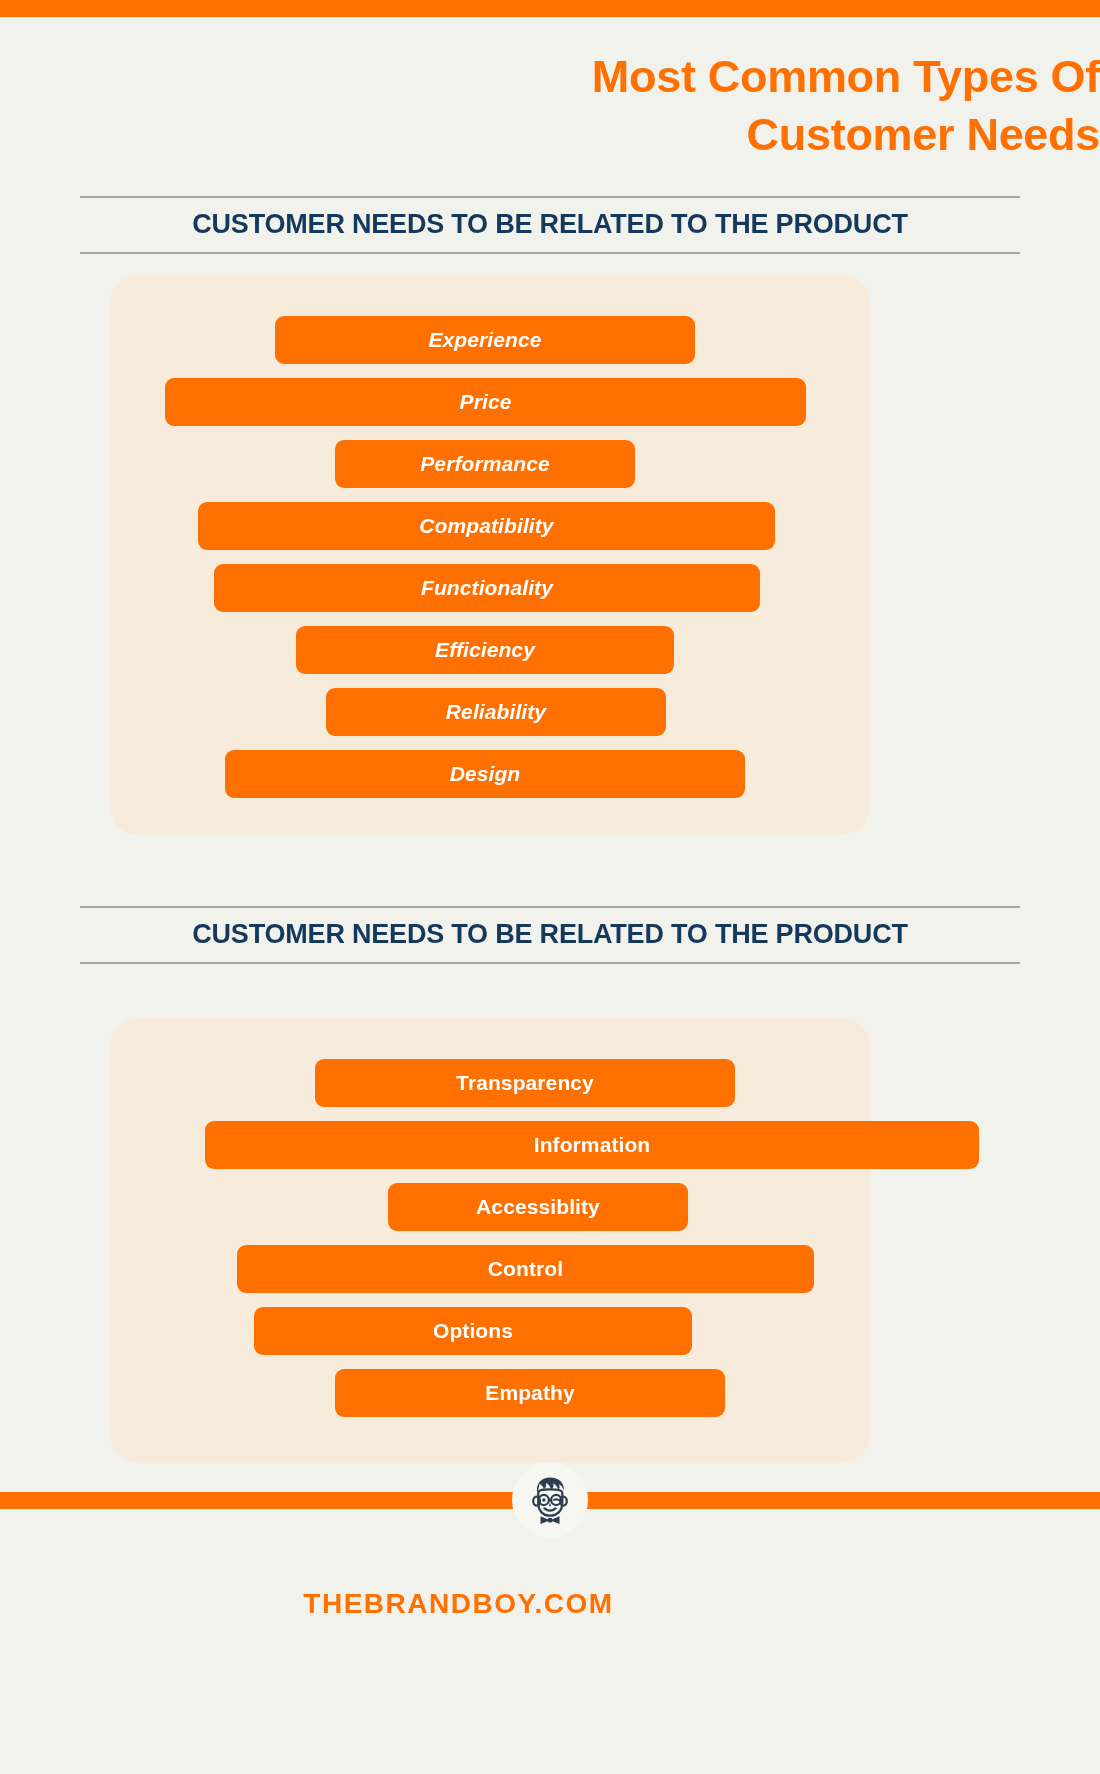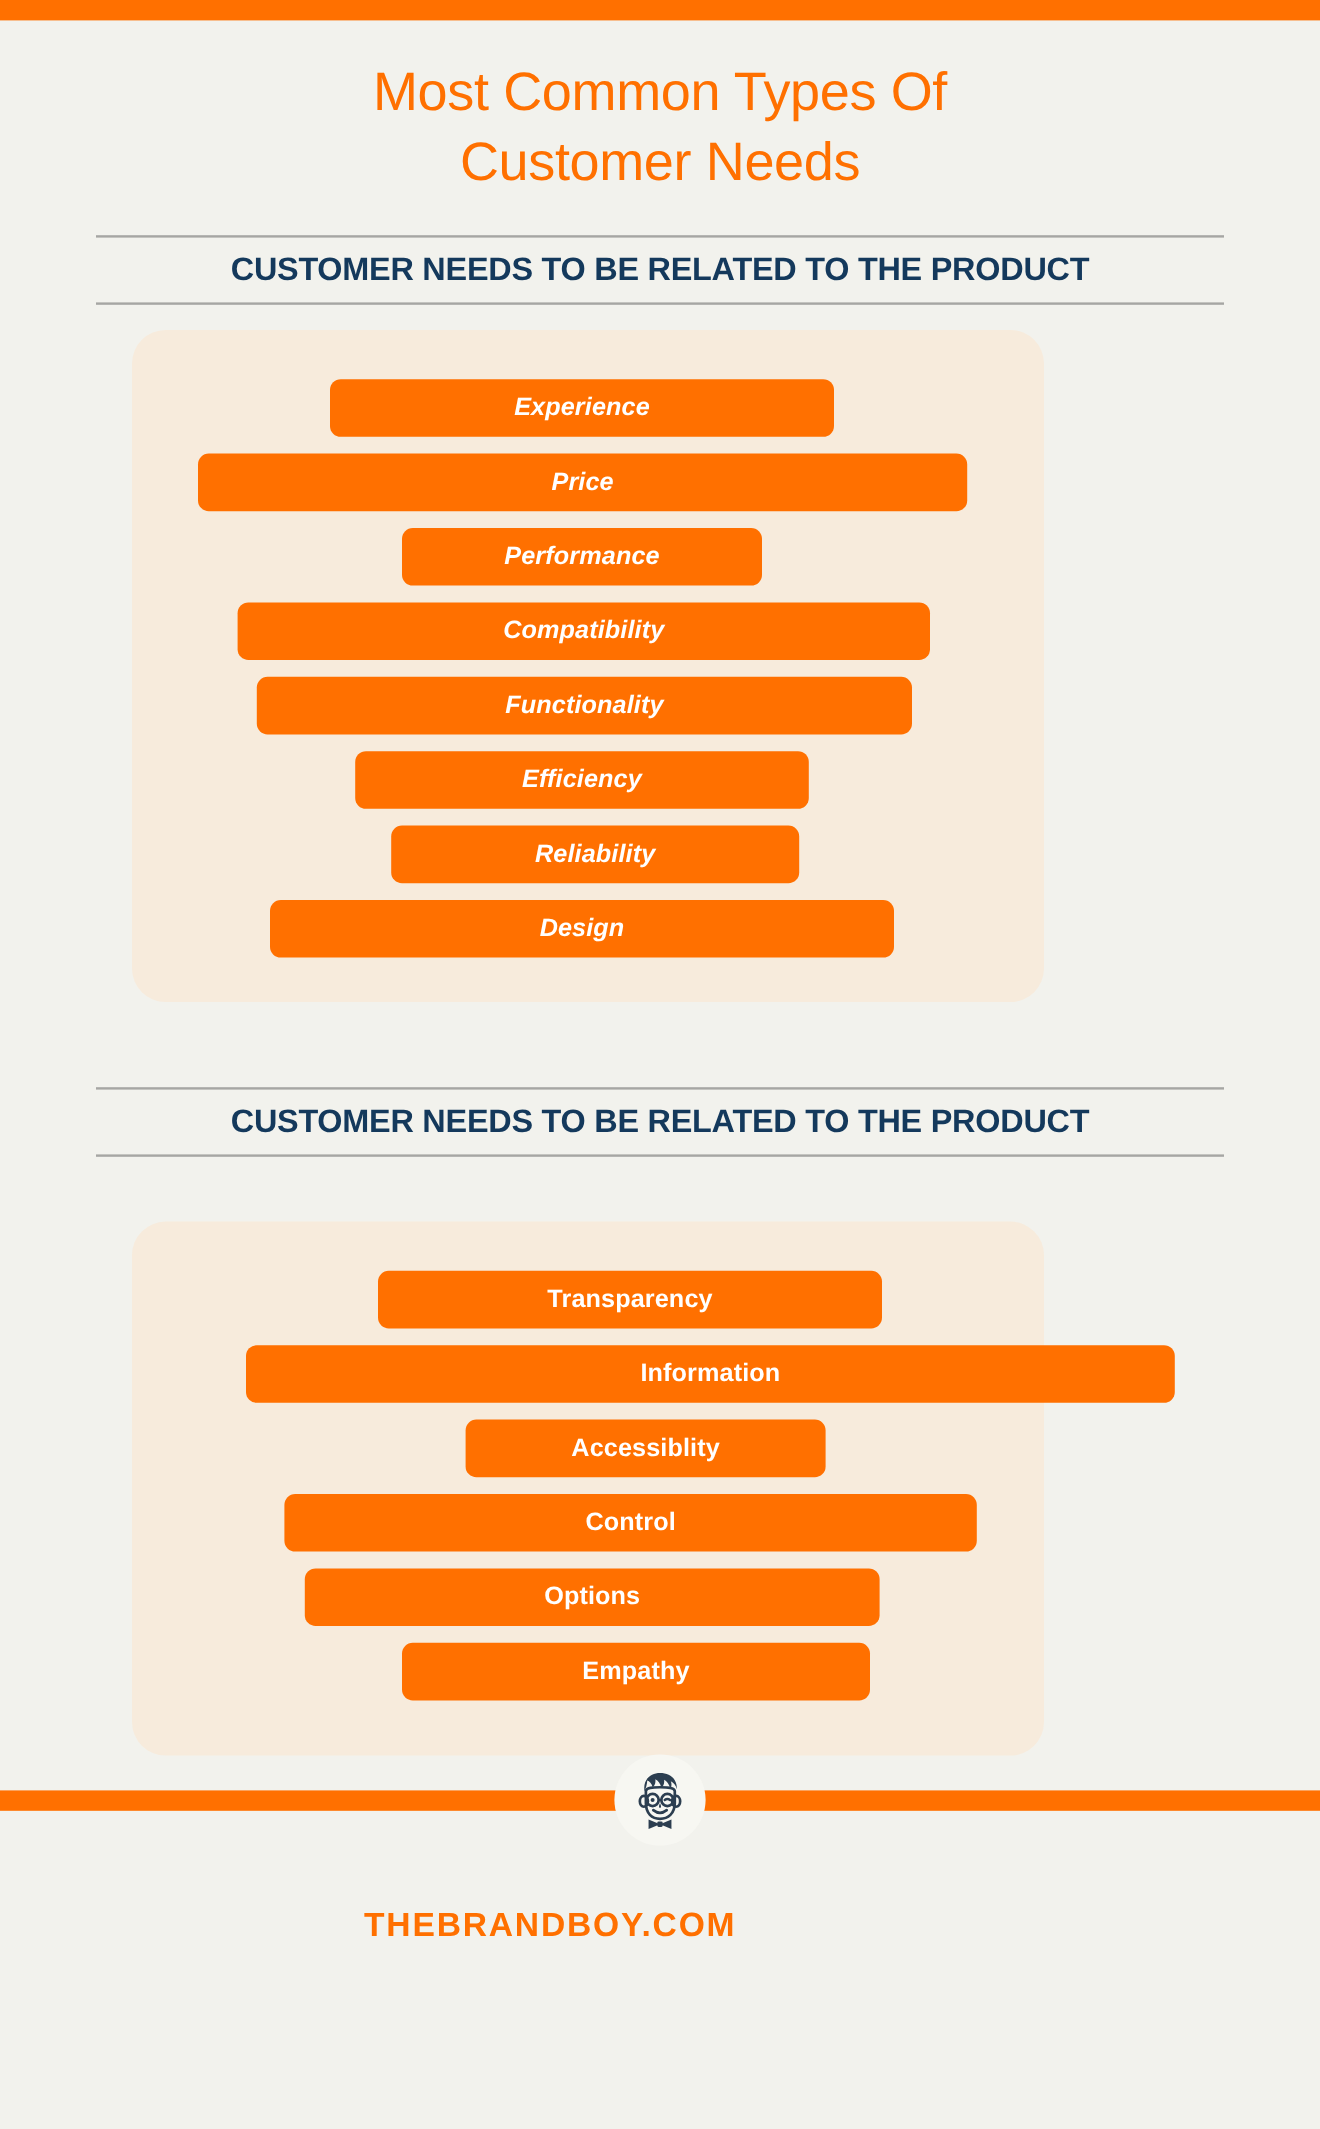--- a/index.html
+++ b/index.html
@@ -20,24 +20,24 @@
   .top-stripe {
     position:absolute; left:0; top:0;
     width:1100px; height:17px;
     background:#FF7000;
   }
 
   
   .title {
     position:absolute; left:0; top:48px;
     width:1100px;
-    text-align:center;
+    text-align:right;
     color:#FF7000;
     font-size:45px;
-    font-weight:normal;
+    font-weight:bold;
     line-height:1.28;
     letter-spacing:-0.3px;
     font-family:"Liberation Sans", sans-serif;
   }
   .title .line { display:block; }
 
   
   .section-header {
     position:absolute;
     left:80px;
@@ -181,21 +181,21 @@
         </div>
         <div class="bar" style="left: 55px; width: 774px; top: 103px;">
           <span class="bar-label">Information</span>
         </div>
         <div class="bar" style="left: 224px; width: 300px; top: 165px; margin-left: 14px;">
           <span class="bar-label">Accessiblity</span>
         </div>
         <div class="bar" style="left: 87px; width: 577px; top: 227px;">
           <span class="bar-label">Control</span>
         </div>
-        <div class="bar" style="left: 104px; width: 479px; top: 289px;">
+        <div class="bar" style="left: 104px; width: 438px; top: 289px;">
           <span class="bar-label">Options</span>
         </div>
         <div class="bar" style="left: 185px; width: 390px; top: 351px;">
           <span class="bar-label">Empathy</span>
         </div>
       </div>
   </div>
 
   <div class="footer-stripe" style="top:1492px;"></div>
 

